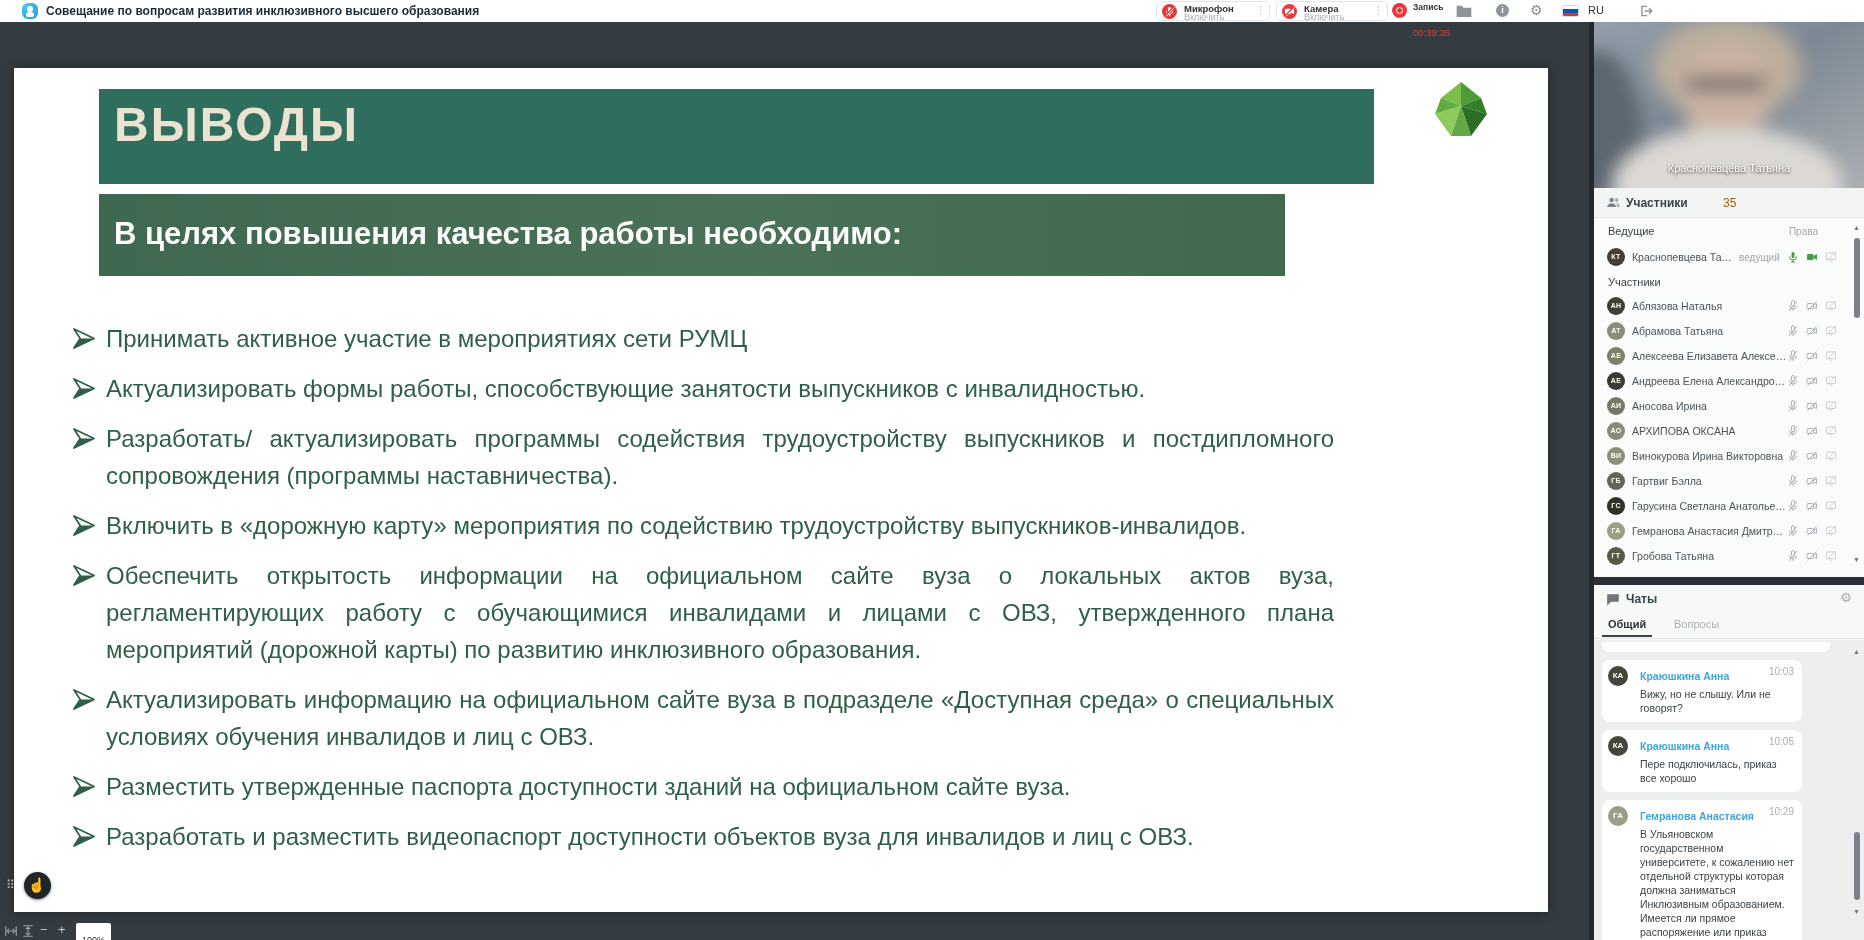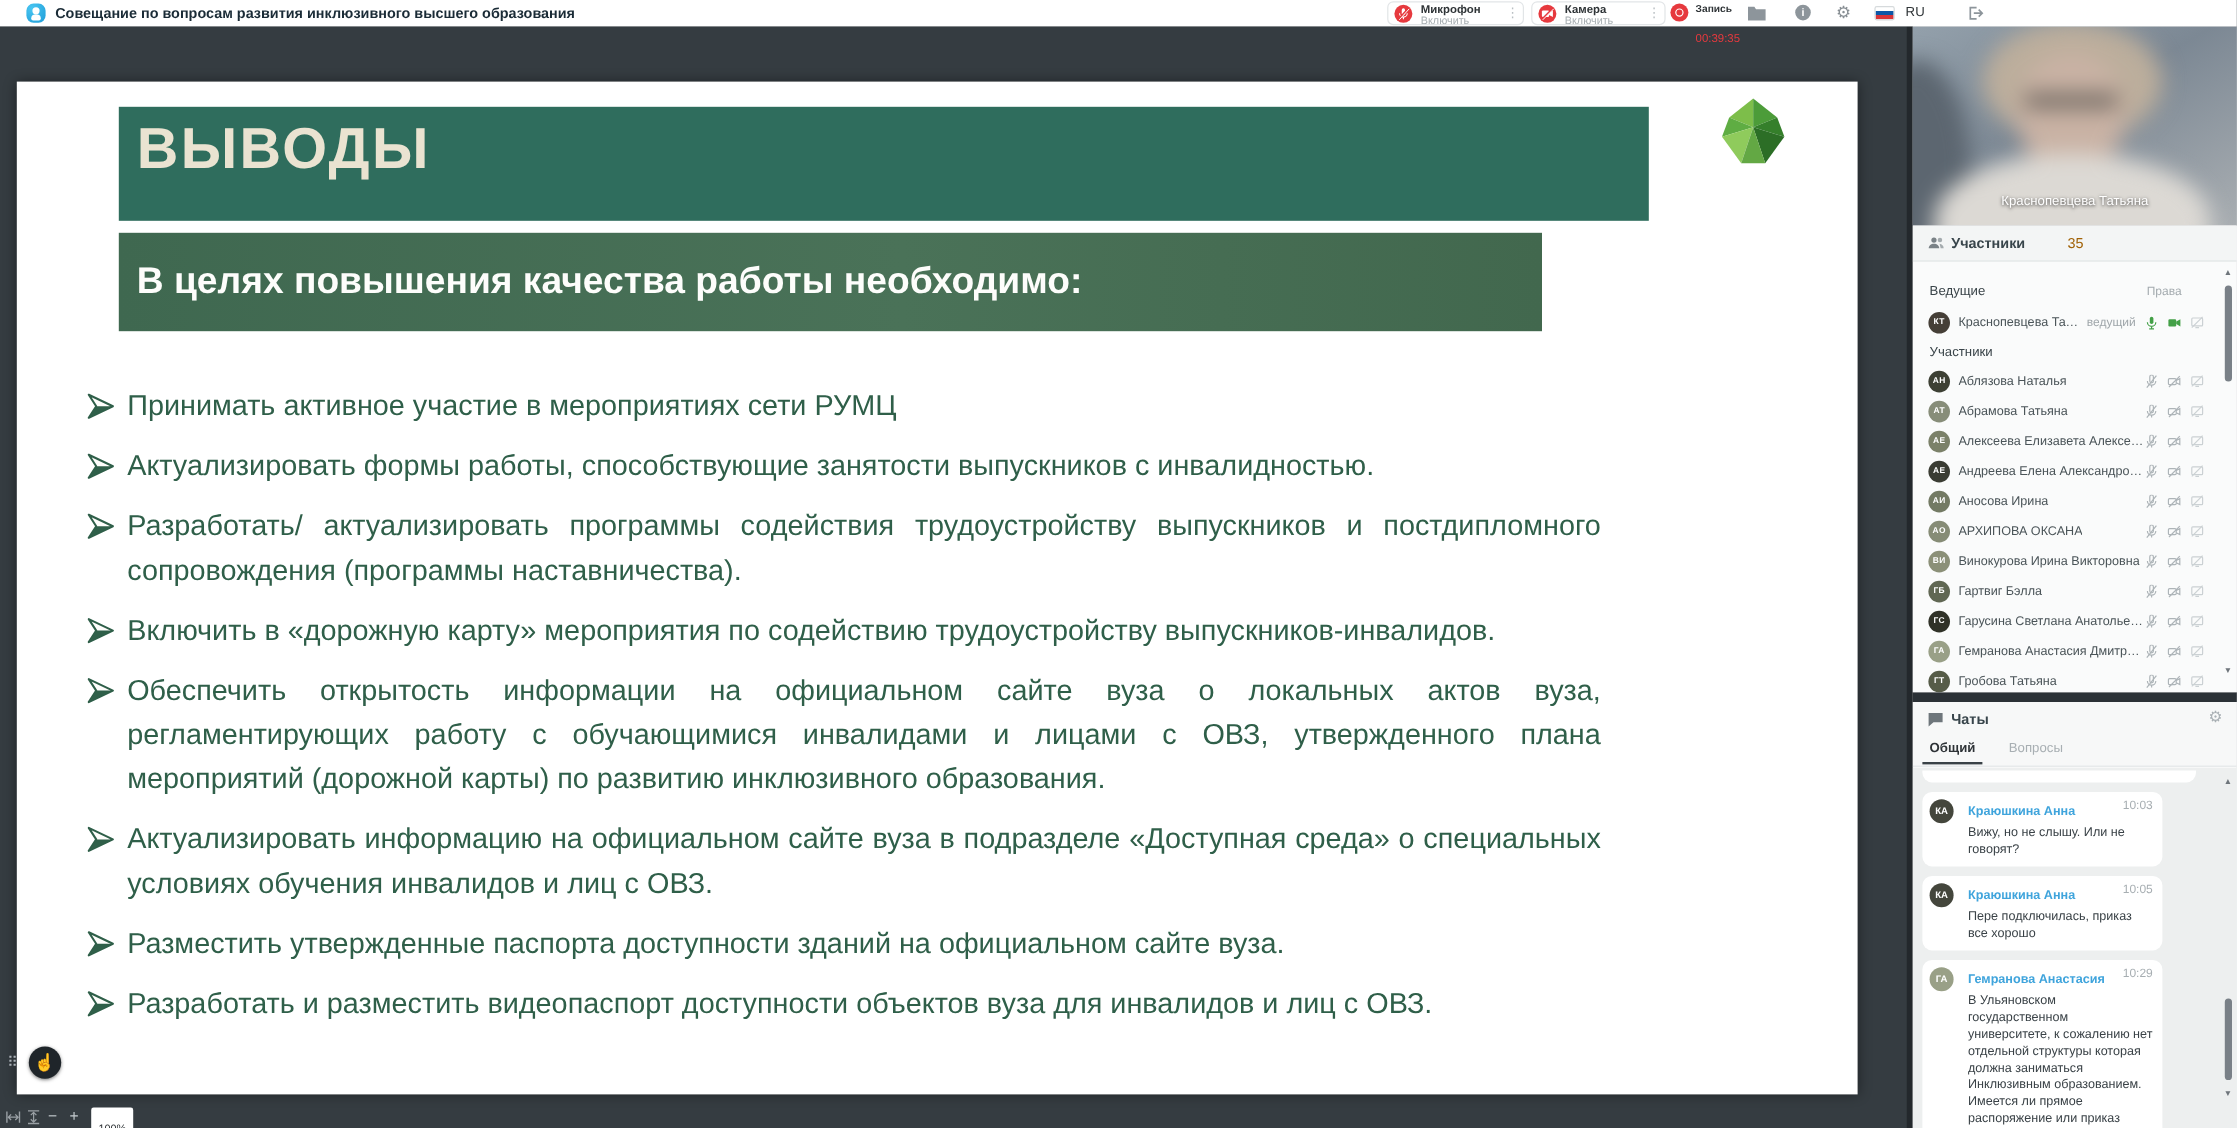--- a/index.html
+++ b/index.html
@@ -306,21 +306,21 @@
       <svg width="15" height="13" viewBox="0 0 24 20" fill="#7A8287">
         <circle cx="9" cy="6" r="3.5"></circle>
           <path d="M2 17c0-3.5 3-6 7-6s7 2.5 7 6z"></path>
         <circle cx="17" cy="6" r="3" opacity=".65"></circle>
           <path d="M16.5 11c3 .3 5.5 2.6 5.5 6h-4" opacity=".65"></path>
       </svg>
       <span class="pp-title">Участники</span>
       <span class="pp-count">35</span>
     </div>
 
-    <div style="position:absolute; left:0; top:31px; width:250px;margin-top:12px;">
+    <div style="position:absolute; left:0; top:31px; width:250px;">
       <div class="sec-row">
         <span class="sec-lab">Ведущие</span>
         <span class="rights">Права</span>
       </div>
 
       <div class="p-row">
         <span class="p-av" style="background: rgb(69, 63, 55);">КТ</span>
         <span class="p-name" style="max-width:104px">Краснопевцева Татья...</span>
         <span class="p-role">ведущий</span>
         <svg class="p-ic ic1" viewBox="0 0 24 24">

